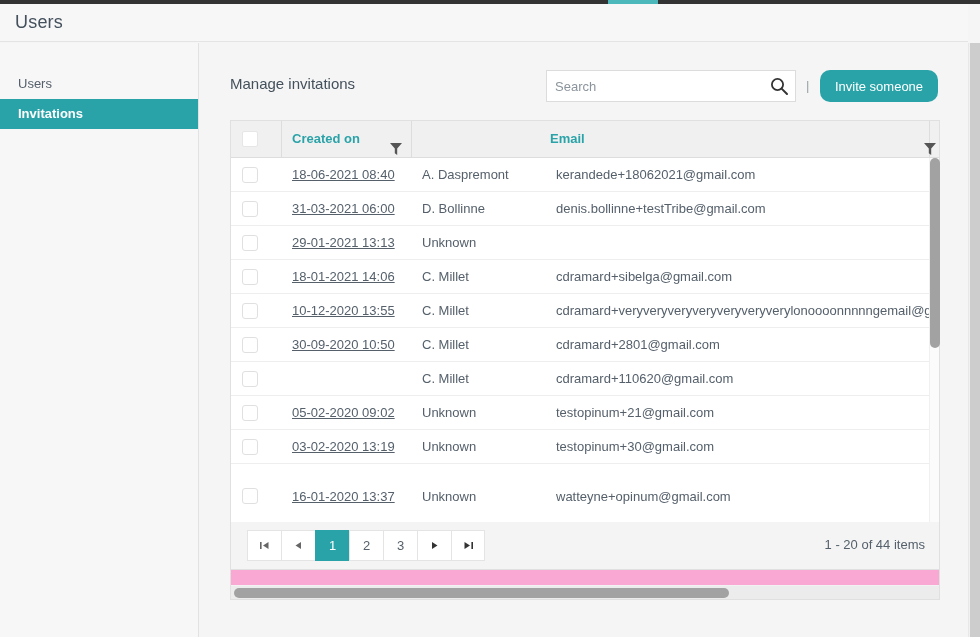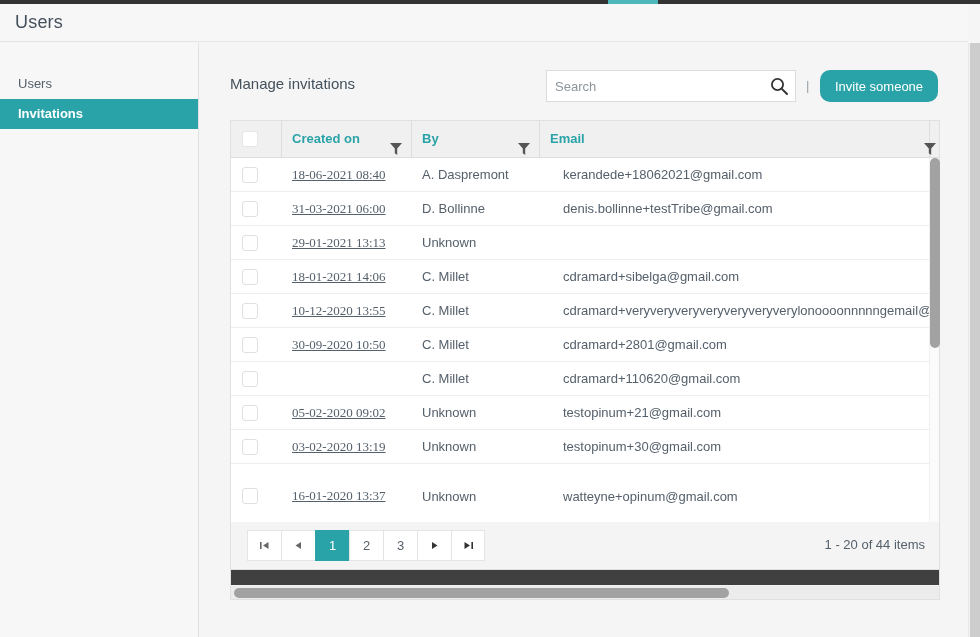--- a/index.html
+++ b/index.html
@@ -108,21 +108,21 @@
     font-family: "Liberation Sans", sans-serif;
     font-size: 13px;
     border-radius: 10px;
     cursor: pointer;
   }
 
   
   #grid {
     position: absolute; top: 77px; left: 30px;
     width: 710px; height: 480px;
-    background: #404040;
+    background: #f9a8d4;
     border: 1px solid #e0e0e0;
   }
 
   #grid-header {
     position: absolute; top: 0; left: 0;
     width: 708px; height: 37px;
     background: #f0f0f0;
     border-bottom: 1px solid #dddddd;
     overflow: hidden;
   }
@@ -168,34 +168,33 @@
   }
   .row.tall { height: 65px; }
   .cell {
     position: absolute; top: 0; height: 100%;
     font-size: 13px; color: #55606b;
     display: flex; align-items: center;
   }
   .cell.chk { left: 0; width: 51px; justify-content: flex-start; padding-left: 11px; }
   .cell.created { left: 51px; width: 130px; padding-left: 10px; }
   .cell.by { left: 181px; width: 128px; padding-left: 10px; }
-  .cell.email { left: 322px; width: 400px; padding-left: 10px; text-align: center; }
+  .cell.email { left: 315px; width: 400px; padding-left: 10px; text-align: center; }
   .row-chkbox {
     width: 16px; height: 16px;
     background: #ffffff;
     border: 1px solid #e0e0e0;
     border-radius: 3px;
     cursor: pointer;
   }
   .datelink {
     color: #55606b;
     text-decoration: underline;
     cursor: pointer;
     font-size: 13px;
-    font-family: Liberation Serif, serif;
   }
   .email-txt {
     overflow: hidden;
     display: block;
     max-width: 390px;
     white-space: nowrap;
   }
 
   
   #grid-vscroll {
@@ -323,28 +322,20 @@
         <span class="hdr-chkbox"></span>
       </div>
       <div class="hcell created">
         <span class="lbl">Created on</span>
         <span class="funnel">
           <svg width="12" height="12" viewBox="0 0 12 12">
               <polygon points="0,0 12,0 7.2,5.6 7.2,12 4.8,10.2 4.8,5.6" fill="#555"></polygon>
             </svg>
         </span>
       </div>
-      <div class="hcell by">
-        <span class="lbl">By</span>
-        <span class="funnel">
-          <svg width="12" height="12" viewBox="0 0 12 12">
-              <polygon points="0,0 12,0 7.2,5.6 7.2,12 4.8,10.2 4.8,5.6" fill="#555"></polygon>
-            </svg>
-        </span>
-      </div>
       <div class="hcell email">
         <span class="lbl">Email</span>
       </div>
       <div class="hcell tail">
         <span class="funnel" style="right:3px;">
           <svg width="12" height="12" viewBox="0 0 12 12">
               <polygon points="0,0 12,0 7.2,5.6 7.2,12 4.8,10.2 4.8,5.6" fill="#555"></polygon>
             </svg>
         </span>
       </div>

